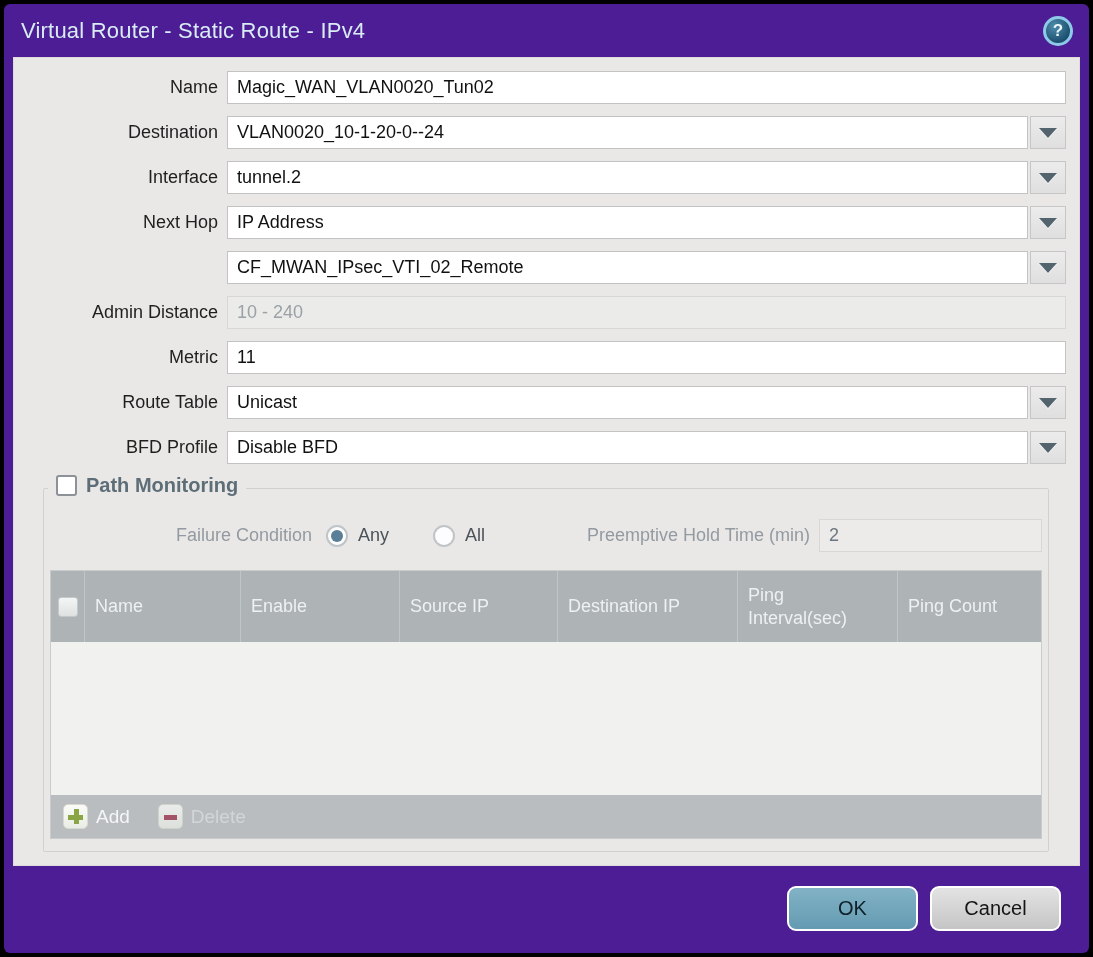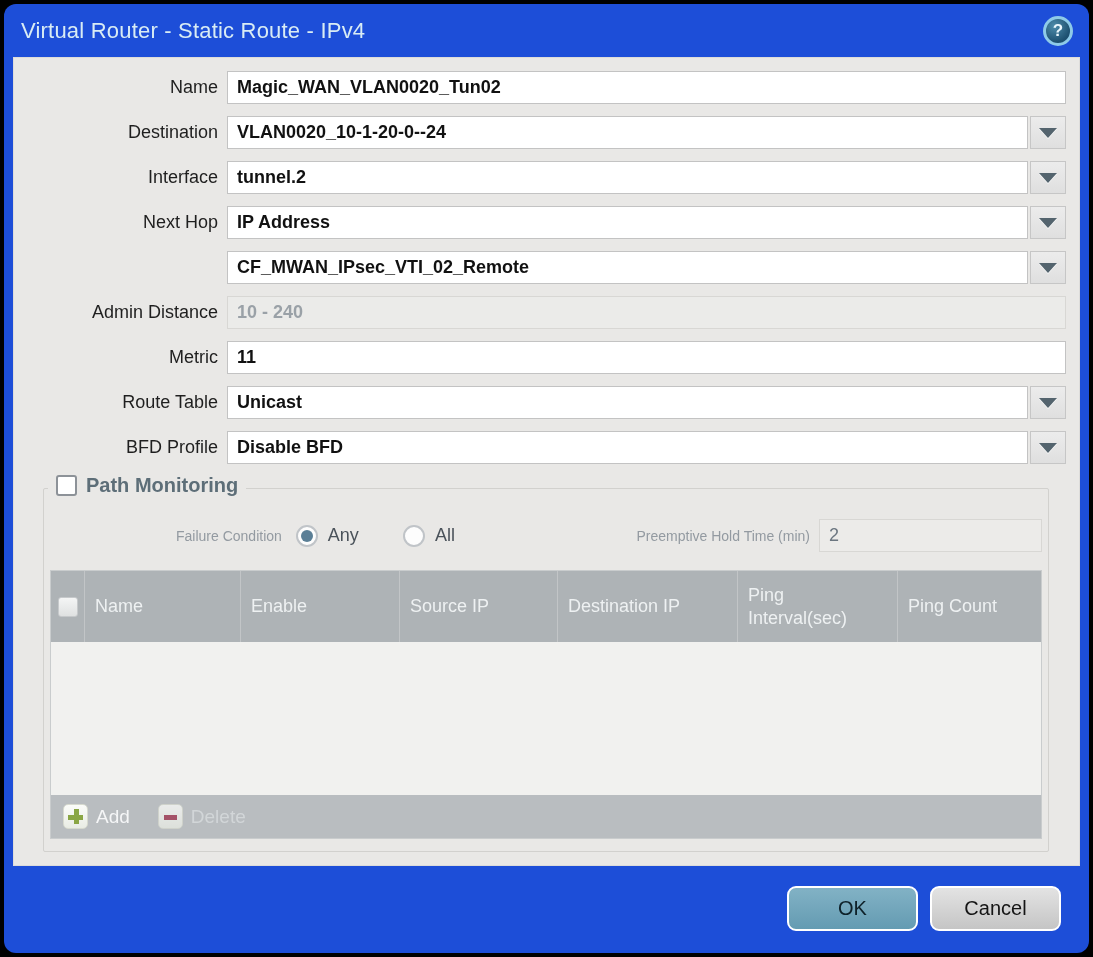--- a/index.html
+++ b/index.html
@@ -6,22 +6,22 @@
   html, body { width: 1093px; height: 957px; }
   body {
     background: #000;
     font-family: "Liberation Sans", sans-serif;
     position: relative;
     overflow: hidden;
   }
   .window {
     position: absolute;
     left: 4px; top: 4px; right: 4px; bottom: 4px;
-    background: #1d4ed8;
-    border-radius: 12px;
+    background: #4c1d95;
+    border-radius: 6px;
   }
   
   .titlebar {
     position: absolute; left: 0; top: 0; right: 0; height: 53px;
     display: flex; align-items: center;
   }
   .titlebar .title {
     color: #d9ecf4;
     font-size: 22px;
     padding-left: 17px;
@@ -58,21 +58,20 @@
   .field-area { flex: 1; display: flex; height: 33px; }
   .text-input {
     flex: 1; height: 33px;
     background: #fff;
     border: 1px solid #c3c3c3;
     font-family: "Liberation Sans", sans-serif;
     font-size: 18px; color: #111;
     padding: 0 9px;
     outline: none;
     min-width: 0;
-    font-weight: bold;
   }
   .text-input::placeholder { color: #9aa1a7; opacity: 1; }
   .text-input.disabled-style {
     background: #ebebe9;
     border: 1px solid #d8d7d4;
     color: #76808a;
   }
   .dd-button {
     flex: none; width: 36px; height: 33px; margin-left: 2px;
     background: linear-gradient(#ececec, #dfdfdf);
@@ -107,21 +106,21 @@
     border-radius: 3px;
     cursor: pointer;
   }
   .pm-title {
     font-size: 20px; font-weight: bold; color: #5d6e78;
   }
   .pm-row {
     display: flex; align-items: center;
     height: 33px; margin: 16px 0 18px 0;
   }
-  .pm-label { font-size: 14px; color: #939aa1; white-space: nowrap; }
+  .pm-label { font-size: 18px; color: #939aa1; white-space: nowrap; }
   .fc-label { margin-left: 126px; }
   .radio-group { display: flex; align-items: center; margin-left: 14px; }
   .radio {
     width: 22px; height: 22px; border-radius: 50%;
     background: #fdfdfd;
     border: 2px solid #c0c4c8;
     display: flex; align-items: center; justify-content: center;
     cursor: pointer;
   }
   .radio.selected::after {

